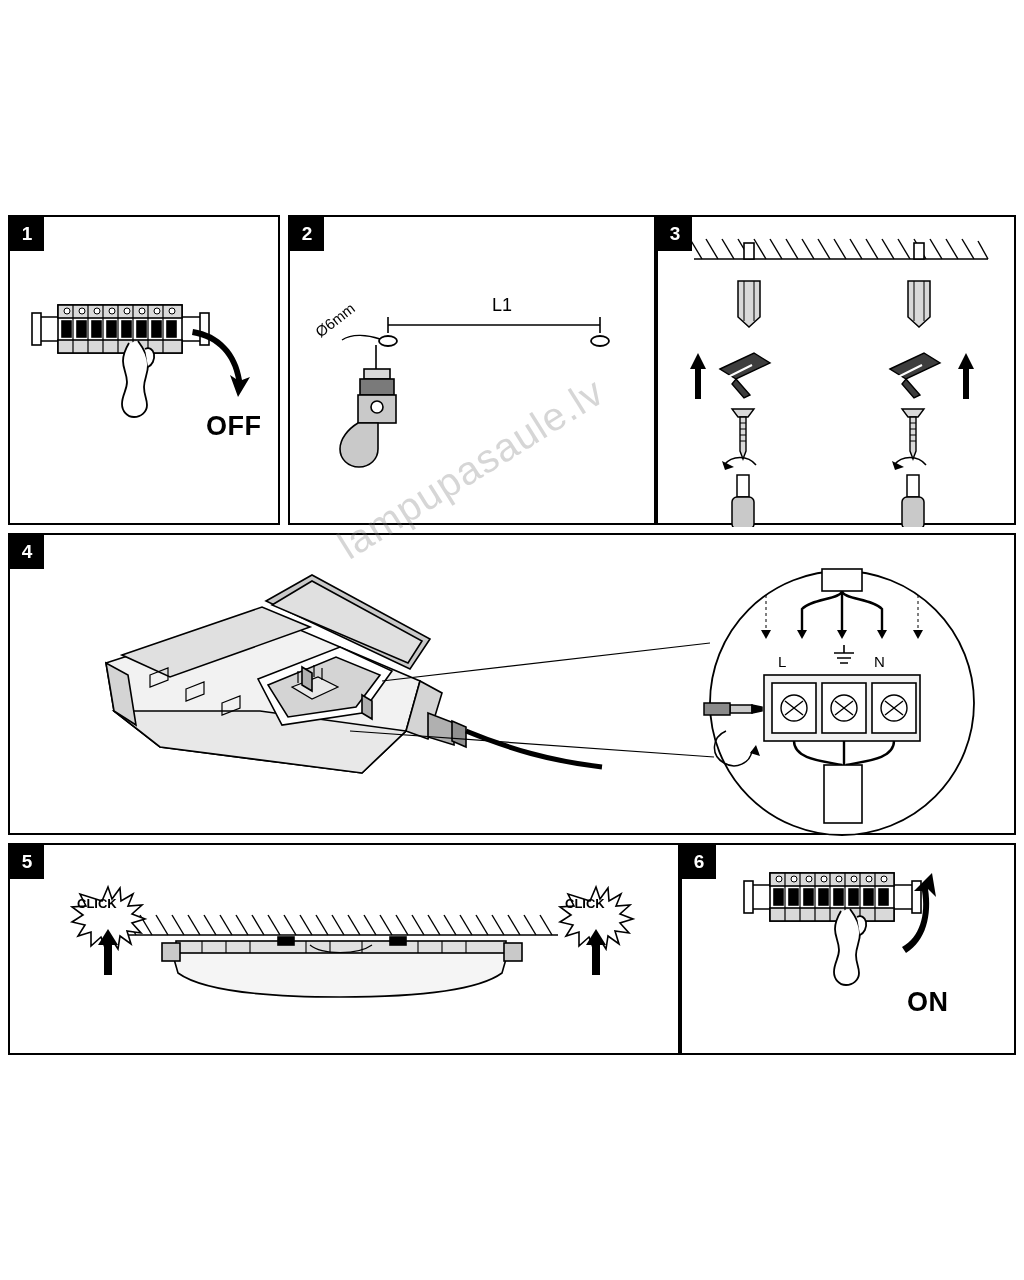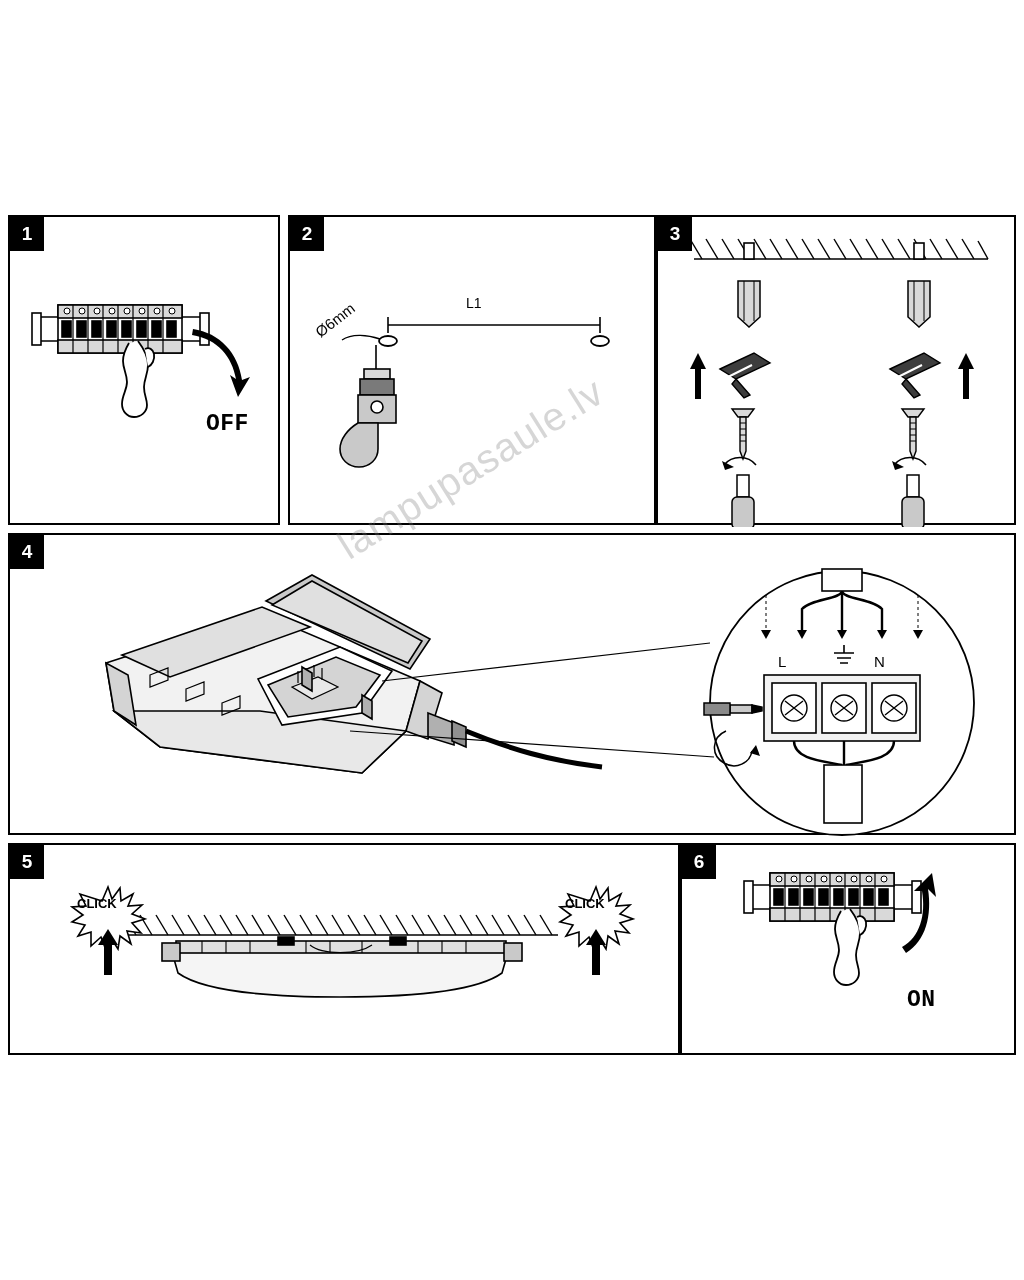--- a/index.html
+++ b/index.html
@@ -51,24 +51,23 @@
   #panel-2 { left: 280px; top: 0; width: 368px; height: 310px; }
   #panel-3 { left: 648px; top: 0; width: 360px; height: 310px; }
   
   #panel-4 { left: 0; top: 318px; width: 1008px; height: 302px; }
   
   #panel-5 { left: 0;  top: 628px; width: 672px; height: 212px; }
   #panel-6 { left: 672px; top: 628px; width: 336px; height: 212px; }
 
   .label-big {
     position: absolute;
-    font-size: 23px;
+    font-size: 27px;
     font-weight: bold;
     letter-spacing: 0.5px;
-    font-family: Liberation Mono, monospace;
   }
   .label-sm {
     position: absolute;
     font-size: 15px;
   }
   .click-text {
     font-size: 13px;
     font-weight: bold;
   }
 
@@ -172,21 +171,21 @@
       <g stroke="#000" stroke-width="1.6" fill="#ffffff">
         <path d="M86 128 L86 152"></path>
         <rect x="74" y="152" width="26" height="10" fill="#d9d9d9"></rect>
         <rect x="70" y="162" width="34" height="16" fill="#7a7a7a"></rect>
         <rect x="68" y="178" width="38" height="28" fill="#c9c9c9"></rect>
         <path d="M68 206 c-10 6 -18 16 -18 26 c0 10 8 18 19 18 c11 0 19 -8 19 -18 l0 -26 Z" fill="#c9c9c9"></path>
         <circle cx="87" cy="190" r="6" fill="#ffffff"></circle>
       </g>
     </svg>
 
-    <div class="label-sm" style="left:176px; top:78px; font-size:14px;">L1</div>
+    <div class="label-sm" style="left:202px; top:78px; font-size:18px;">L1</div>
     <div class="label-sm" style="left:22px; top:110px; transform:rotate(-38deg); transform-origin:left top; font-size:15px;">Ø6mm</div>
   </div>
 
   <div class="panel" id="panel-3">
     <div class="step-badge">3</div>
 
     <svg class="svgwrap" width="360" height="310" viewBox="0 0 360 310">
 
       <g stroke="#000" stroke-width="1.6">
         <path d="M36 42 H330"></path>

